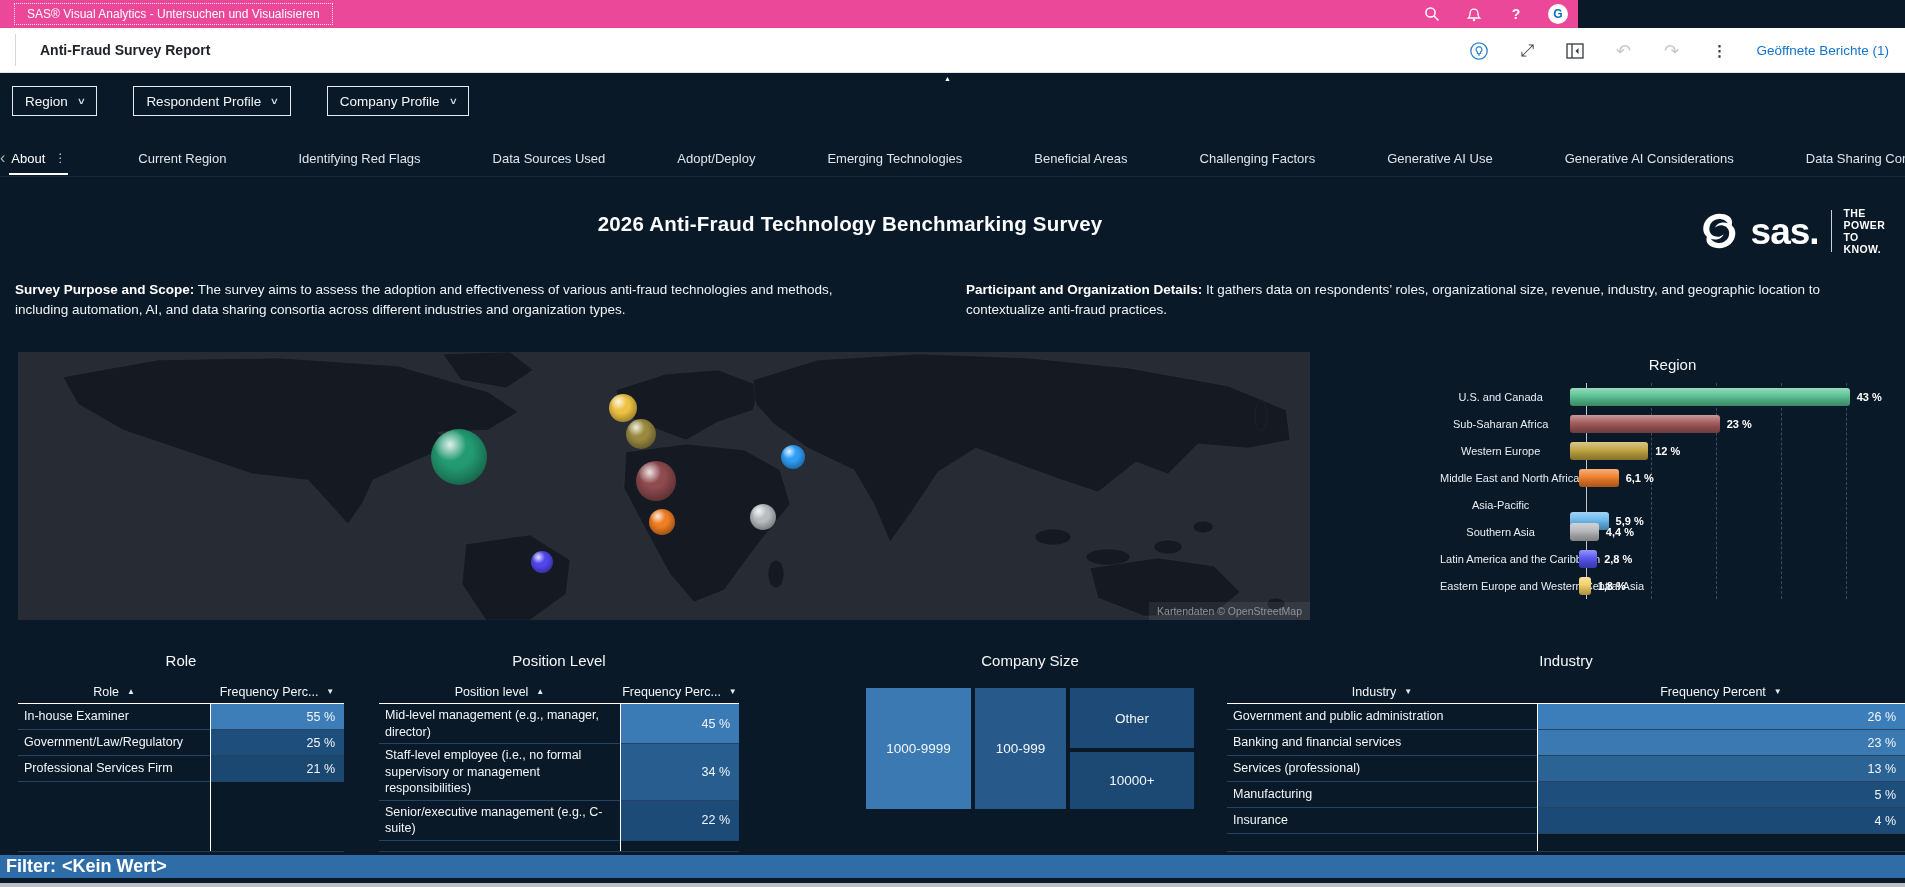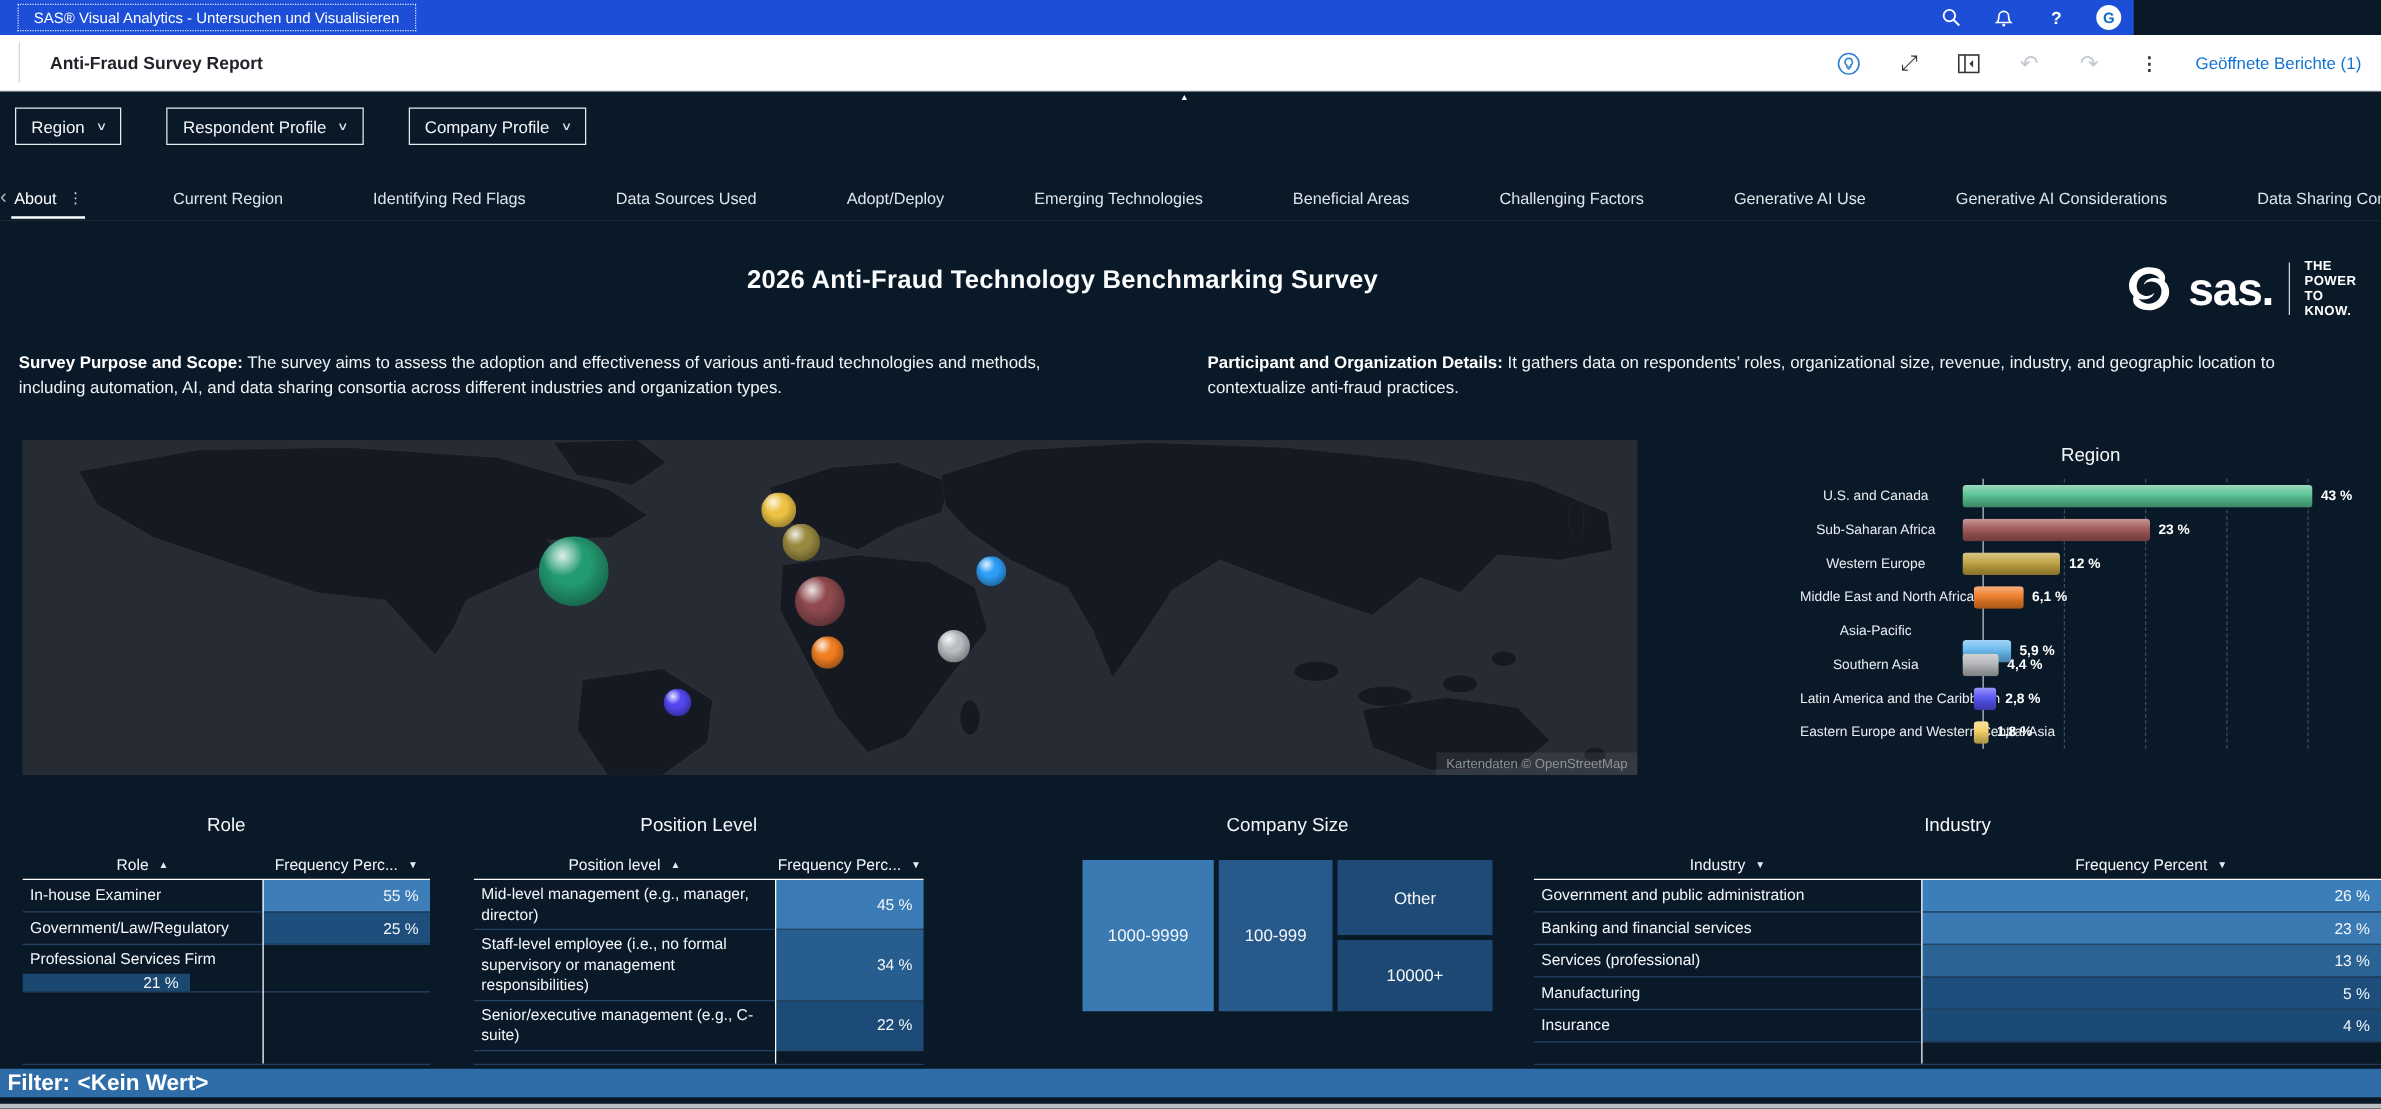--- a/index.html
+++ b/index.html
@@ -1,20 +1,20 @@
 <!DOCTYPE html>
 <html><head>
 <meta charset="utf-8">
 <style>
   * { margin:0; padding:0; box-sizing:border-box; }
   body { background:#000; font-family:"Liberation Sans", sans-serif; }
   .screen { position:relative; width:1905px; height:887px; overflow:hidden; background:#0a1928; }
 
   
-  .appbar { position:absolute; left:0; top:0; width:1707px; height:28px; background:#1d4ed8; display:flex; align-items:center; }
+  .appbar { position:absolute; left:0; top:0; width:1578px; height:28px; background:#ec4899; display:flex; align-items:center; }
   .app-tab { margin-left:14px; height:22px; display:flex; align-items:center; padding:0 12px; border:1px dotted rgba(255,255,255,.85); color:#fff; font-size:12px; }
   .appbar-right { position:absolute; right:10px; top:0; height:28px; display:flex; align-items:center; gap:22px; }
   .appbar-right .abi { color:#fff; display:flex; align-items:center; justify-content:center; width:20px; height:20px; cursor:pointer; }
   .help-glyph { font-size:14px; font-weight:bold; color:#fff; }
   .avatar { width:20px; height:20px; border-radius:50%; background:#fff; color:#0b6cc4; font-size:12px; font-weight:bold; display:flex; align-items:center; justify-content:center; }
 
   
   .reportbar { position:absolute; left:0; top:28px; width:1905px; height:45px; background:#fff; border-bottom:1px solid #e3e6e9; }
   .reportbar .leftline { position:absolute; left:15px; top:6px; bottom:6px; width:1px; background:#d4d8db; }
   .report-title { position:absolute; left:40px; top:14px; font-size:14px; font-weight:bold; color:#20242a; }
@@ -353,21 +353,21 @@
       <div class="tbody" style="height: calc(100% - 24px);">
         <div class="colsep" style="left: 192px;"></div>
         <div class="trow" style="min-height: 26px;">
           <div class="tcell lab" style="width: 192px;">In-house Examiner</div>
           <div class="tcell val" style="width: calc(100% - 192px); background: rgb(61, 126, 185);">55 %</div>
         </div>
         <div class="trow" style="min-height: 26px;">
           <div class="tcell lab" style="width: 192px;">Government/Law/Regulatory</div>
           <div class="tcell val" style="width: calc(100% - 192px); background: rgb(30, 78, 124);">25 %</div>
         </div>
-        <div class="trow" style="min-height: 26px; flex-direction: column;">
+        <div class="trow" style="min-height: 26px;">
           <div class="tcell lab" style="width: 192px;">Professional Services Firm</div>
           <div class="tcell val" style="width: calc(100% - 192px); background: rgb(27, 72, 112);">21 %</div>
         </div>
       </div>
     </div>
   <div class="dtable" id="position-table" style="left:379px;  width:360px;">
       <div class="thead">
         <div class="thcell" style="width: 241px;">
           <span>Position level</span>
           <span class="sort">▲</span>

